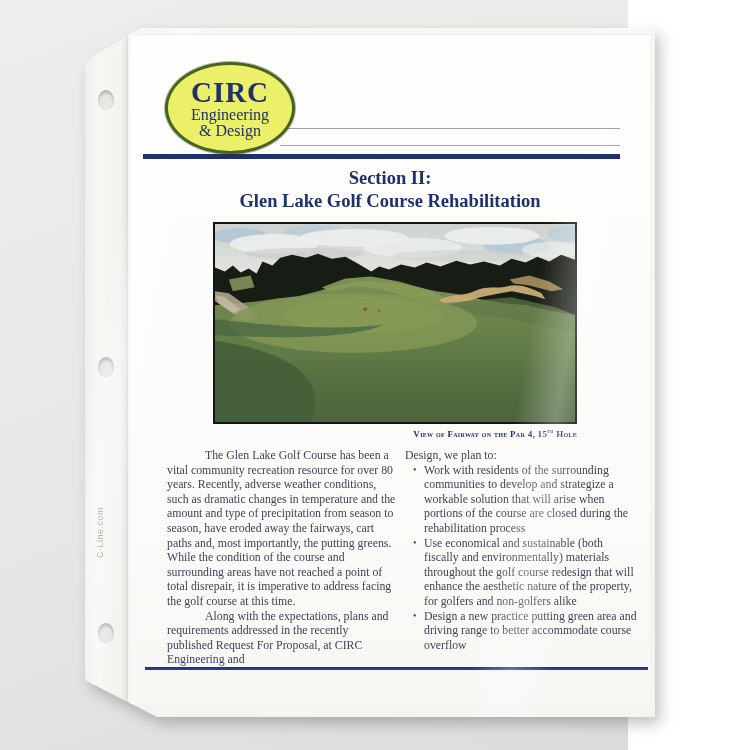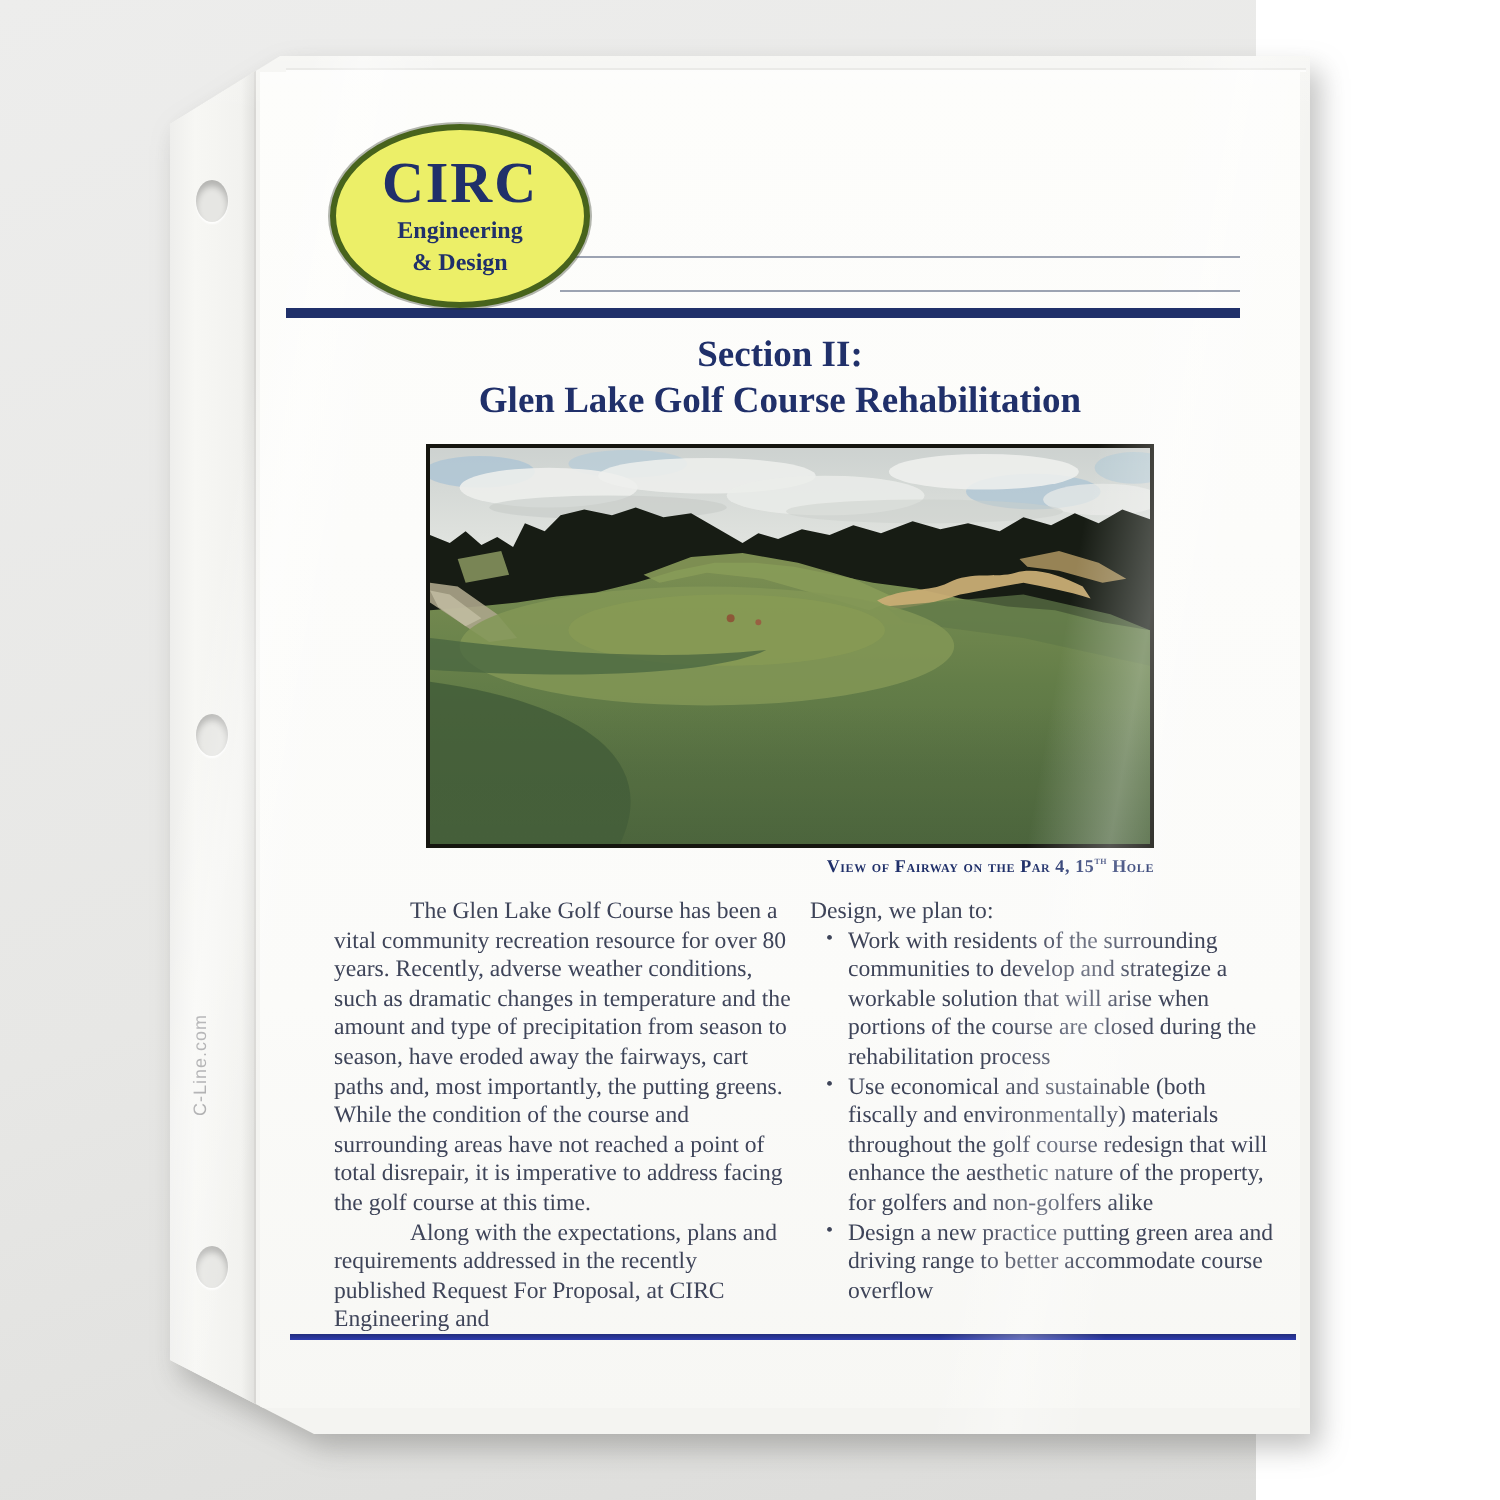--- a/index.html
+++ b/index.html
@@ -38,21 +38,21 @@
     clip-path:polygon(55px 0,100% 0,100% 100%,72px 100%,0 calc(100% - 37px),0 34px);}
   
   .paper{position:absolute;left:45px;top:8px;width:520px;height:668px;
     background:linear-gradient(180deg,#fdfdfb 0%,#fbfbf9 70%,#f7f7f4 100%);}
   
   .logo{position:absolute;left:35px;top:26px;width:130px;height:92px;border-radius:50%;
     background:var(--logo_yellow);border:3px solid var(--logo_ring);
     box-shadow:0 0 0 1px rgba(40,50,30,.35);
     display:flex;flex-direction:column;align-items:center;justify-content:center;z-index:2;}
   .logo-name{font-size:29px;font-weight:bold;color:var(--navy);letter-spacing:1px;line-height:30px;}
-  .logo-sub{font-size:12px;font-weight:bold;color:var(--navy);line-height:16px;}
+  .logo-sub{font-size:16px;font-weight:normal;color:var(--navy);line-height:16px;}
   .hdr-line{position:absolute;left:150px;width:340px;height:1px;background:#9ca3b2;z-index:1;}
   .hdr-line.l1{top:92px}.hdr-line.l2{top:109px}
   .hdr-bar{position:absolute;left:13px;top:118px;width:477px;height:5px;background:var(--navy);z-index:1;}
   
   .title-block{position:absolute;left:0;right:0;top:131px;text-align:center;color:var(--navy);}
   .title-line{font-size:18.5px;font-weight:bold;line-height:23px;}
   
   .photo-frame{position:absolute;left:83px;top:186px;width:364px;height:202px;
     border:2px solid #15150f;background:#5a7442;}
   .photo-frame svg{display:block;width:100%;height:100%;}

